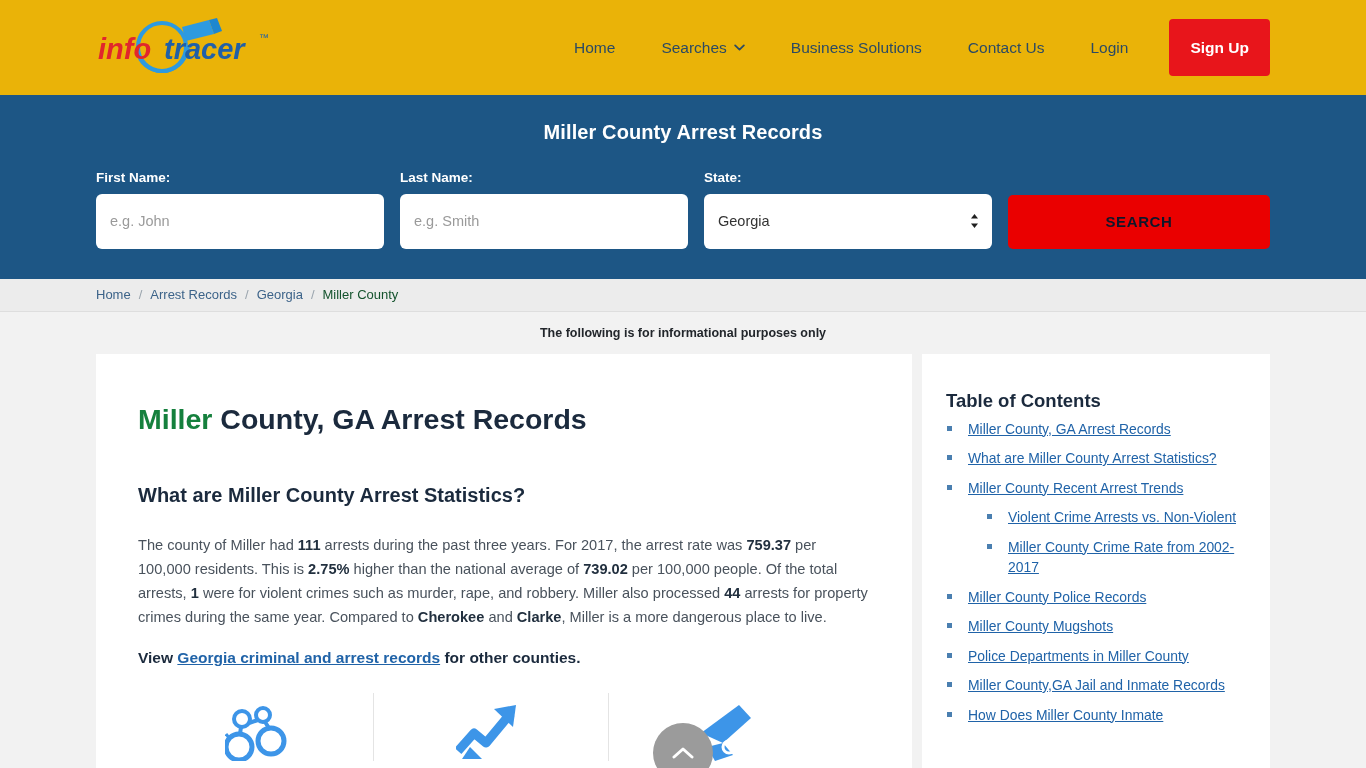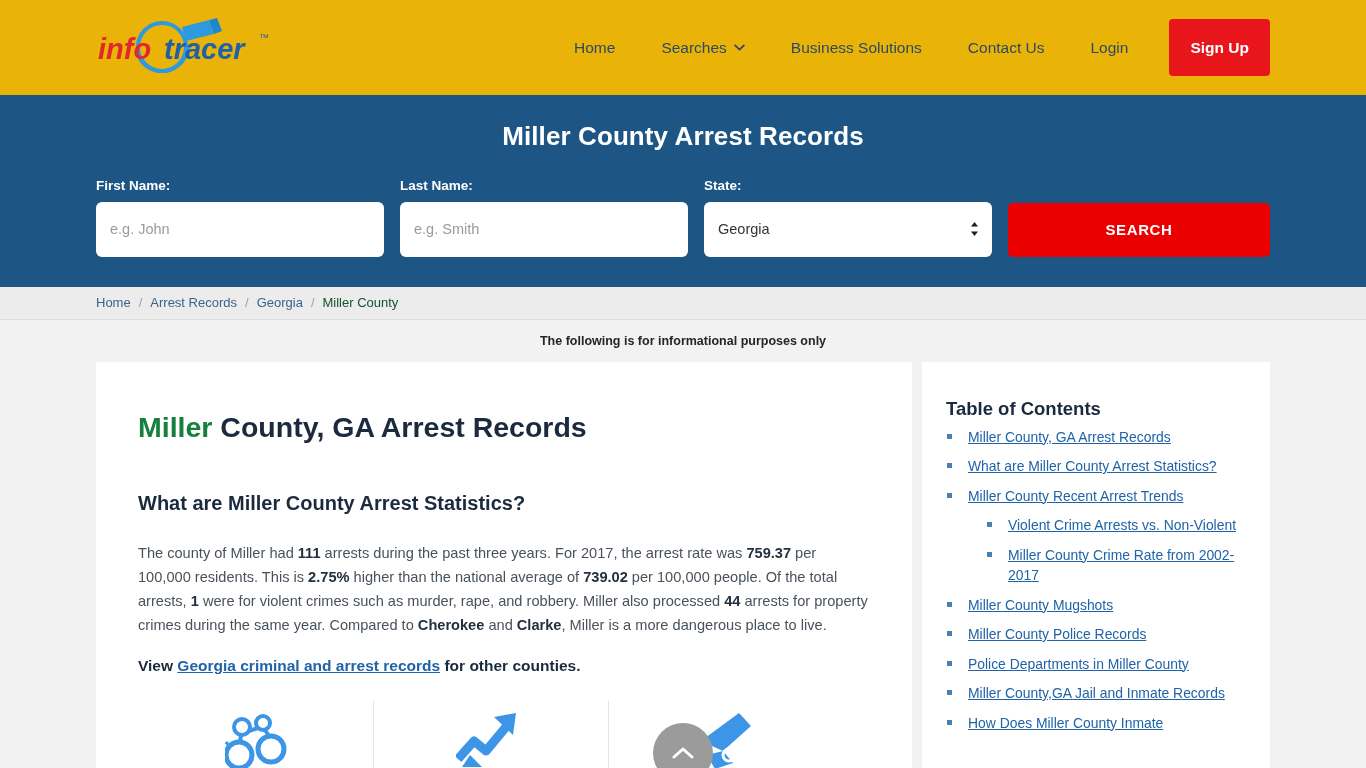--- a/index.html
+++ b/index.html
@@ -64,21 +64,21 @@
     line-height: 1;
   }
 
   
   .banner {
     background: #1d5685;
     padding: 26px 96px 30px 96px;
   }
   .banner-title {
     color: #ffffff;
-    font-size: 26px;
+    font-size: 20px;
     font-weight: bold;
     text-align: center;
     margin-bottom: 27px;
     letter-spacing: .1px;
   }
   .search-row {
     display: flex;
     align-items: flex-end;
     gap: 16px;
   }
@@ -122,21 +122,21 @@
     right: 13px;
     top: 50%;
     transform: translateY(-50%);
     pointer-events: none;
     display:block;
   }
   .search-btn {
     flex: 1;
     height: 54px;
     background: #ea0000;
-    color: #ffffff;
+    color: #0f172a;
     font-size: 15px;
     font-weight: bold;
     letter-spacing: .6px;
     border: none;
     border-radius: 5px;
     cursor: pointer;
     font-family: "Liberation Sans", sans-serif;
   }
 
   
@@ -428,22 +428,22 @@
     <ul class="toc">
       <li><a href="#">Miller County, GA Arrest Records</a></li>
       <li><a href="#">What are Miller County Arrest Statistics?</a></li>
       <li>
         <a href="#">Miller County Recent Arrest Trends</a>
         <ul>
           <li><a href="#">Violent Crime Arrests vs. Non-Violent</a></li>
           <li><a href="#">Miller County Crime Rate from 2002-2017</a></li>
         </ul>
       </li>
+      <li><a href="#">Miller County Police Records</a></li>
       <li><a href="#">Miller County Mugshots</a></li>
-      <li><a href="#">Miller County Police Records</a></li>
       <li><a href="#">Police Departments in Miller County</a></li>
       <li><a href="#">Miller County,GA Jail and Inmate Records</a></li>
       <li><a href="#">How Does Miller County Inmate</a></li>
     </ul>
   </div>
 </div>
 
 <div class="scrolltop">
   <svg width="22" height="14" viewBox="0 0 22 14">
     <path d="M2 11 L11 3 L20 11" fill="none" stroke="#ffffff" stroke-width="3" stroke-linecap="round" stroke-linejoin="round"></path>

